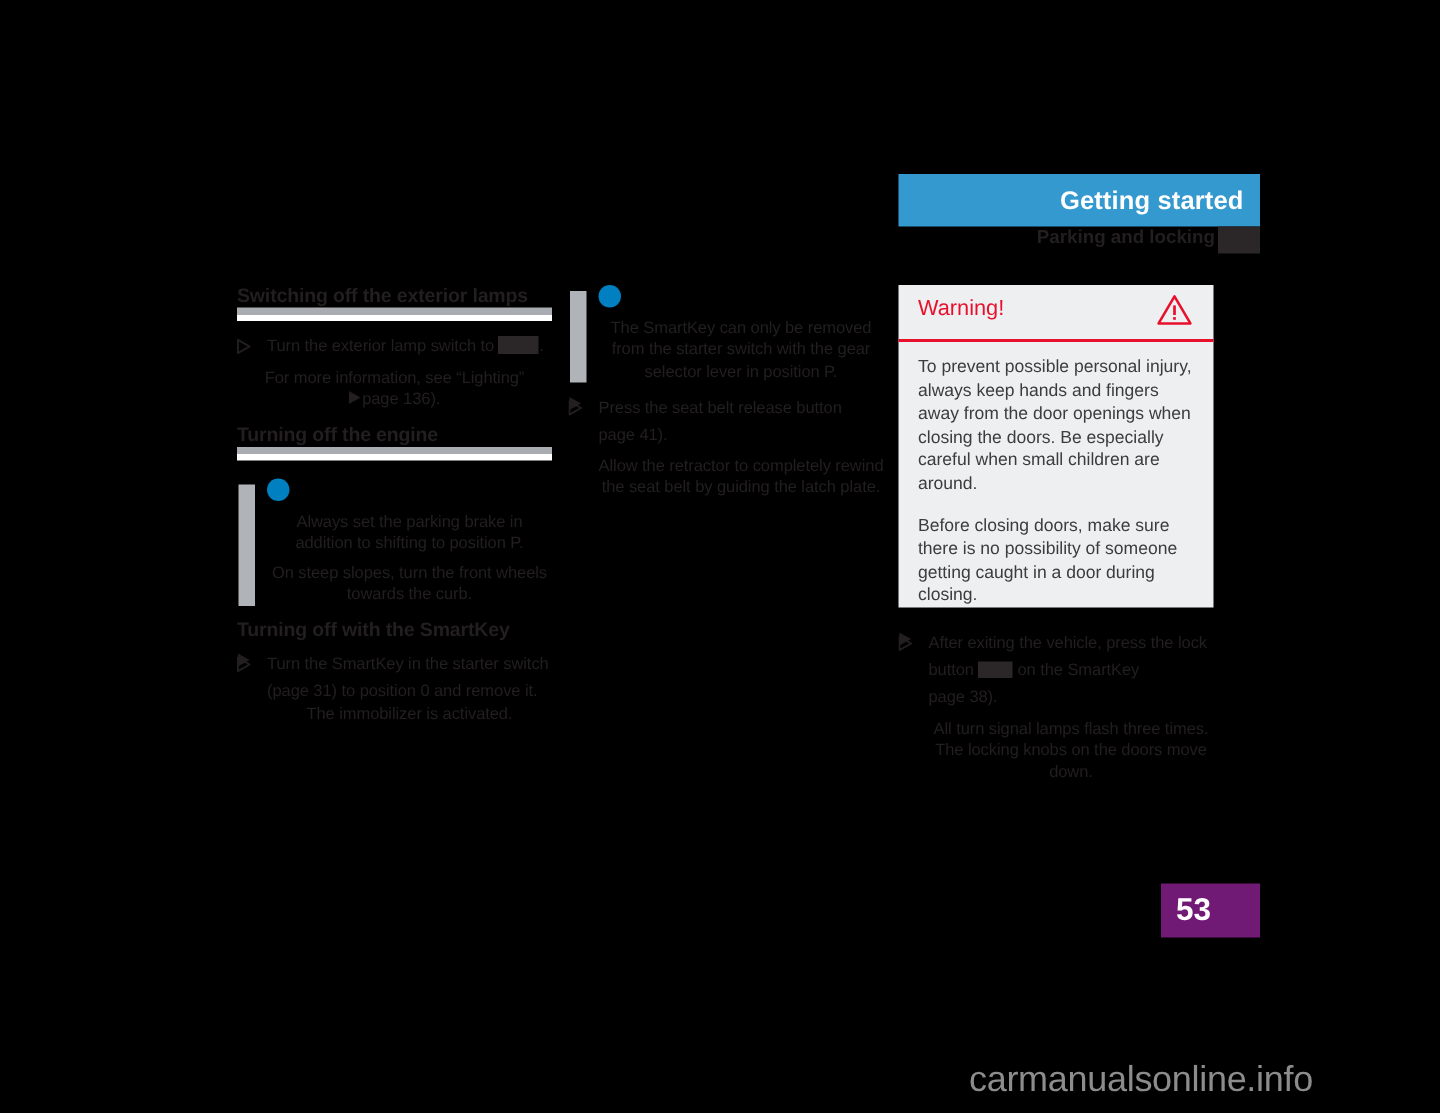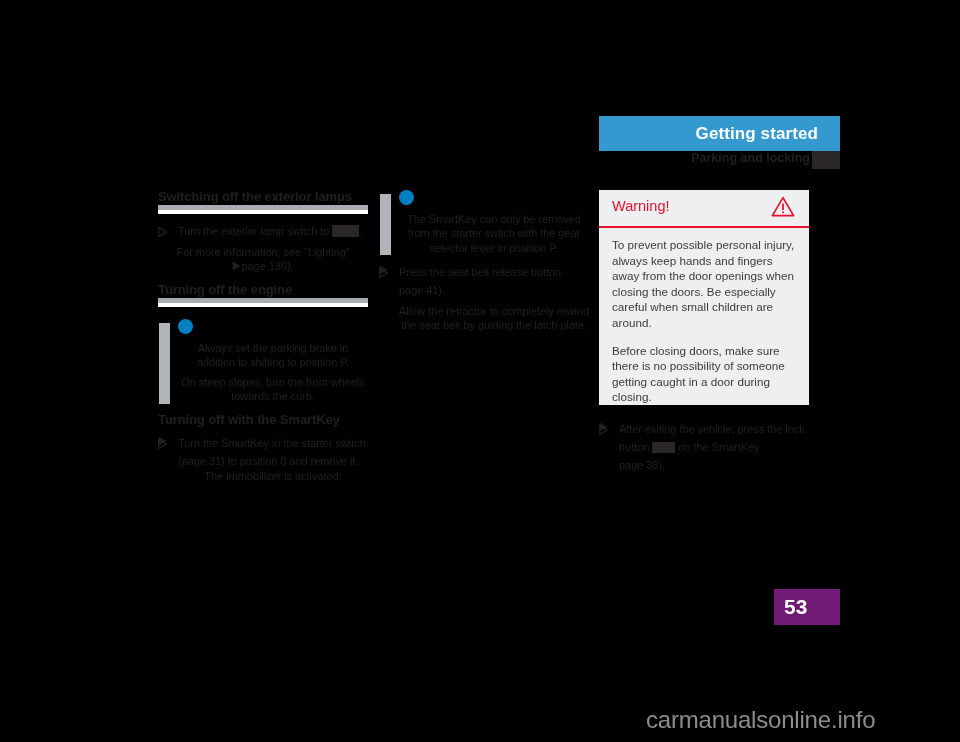--- a/index.html
+++ b/index.html
@@ -3,21 +3,21 @@
 <meta charset="utf-8">
 <title>Owner's Manual page 53</title>
 <style>
   html,body{margin:0;padding:0;background:#000;width:960px;height:742px;overflow:hidden;}
   body{font-family:"Liberation Sans",sans-serif;-webkit-font-smoothing:antialiased;}
   .page{position:relative;width:960px;height:742px;background:#000;}
 
   
   .chapter-bar{position:absolute;left:599px;top:116px;width:241px;height:35px;
      background:#3399cf;display:flex;align-items:center;justify-content:flex-end;
-     padding-right:22px;box-sizing:border-box;}
+     padding-right:11px;box-sizing:border-box;}
   .chapter-bar span{color:#ffffff;font-size:17px;font-weight:bold;letter-spacing:0.1px;}
   .section-line{position:absolute;left:560px;top:151px;width:280px;height:18px;}
   .section-line .txt{position:absolute;right:30px;top:0px;color:#231f20;font-size:12.5px;
      font-weight:bold;white-space:nowrap;}
   .section-box{position:absolute;left:812px;top:151px;width:28px;height:18px;background:#2b2627;}
 
   
   .folio{position:absolute;left:774px;top:589px;width:66px;height:36px;background:#701a75;}
   .folio span{position:absolute;left:10px;top:6px;color:#fff;font-size:21px;font-weight:bold;}
 
@@ -166,20 +166,21 @@
 
     <div class="step" style="margin-top:14px;">
       <span class="tri">
         <svg width="9" height="10" viewBox="0 0 9 10">
             <path d="M0.6 0.6 L8.4 5 L0.6 9.4 Z" fill="none" stroke="#231f20" stroke-width="1.3"></path>
           </svg>
       </span>
       <span class="p"><span>After exiting the vehicle, press the lock button</span>&nbsp;<span class="icon-box" style="width:23px;height:11px;"></span>&nbsp;<span>on the SmartKey</span><br><span class="tri"><svg width="9" height="10" viewBox="0 0 9 10">
               <path d="M0.6 0.6 L8.4 5 L0.6 9.4 Z" fill="#231f20"></path>
             </svg></span><span>page 38).</span></span>
+      <div class="p cont">All turn signal lamps flash three times. The locking knobs on the doors move down.</div>
     </div>
 
   </div>
 
   <div class="folio">
     <span>53</span>
   </div>
 
   <div class="watermark">carmanualsonline.info</div>
 

